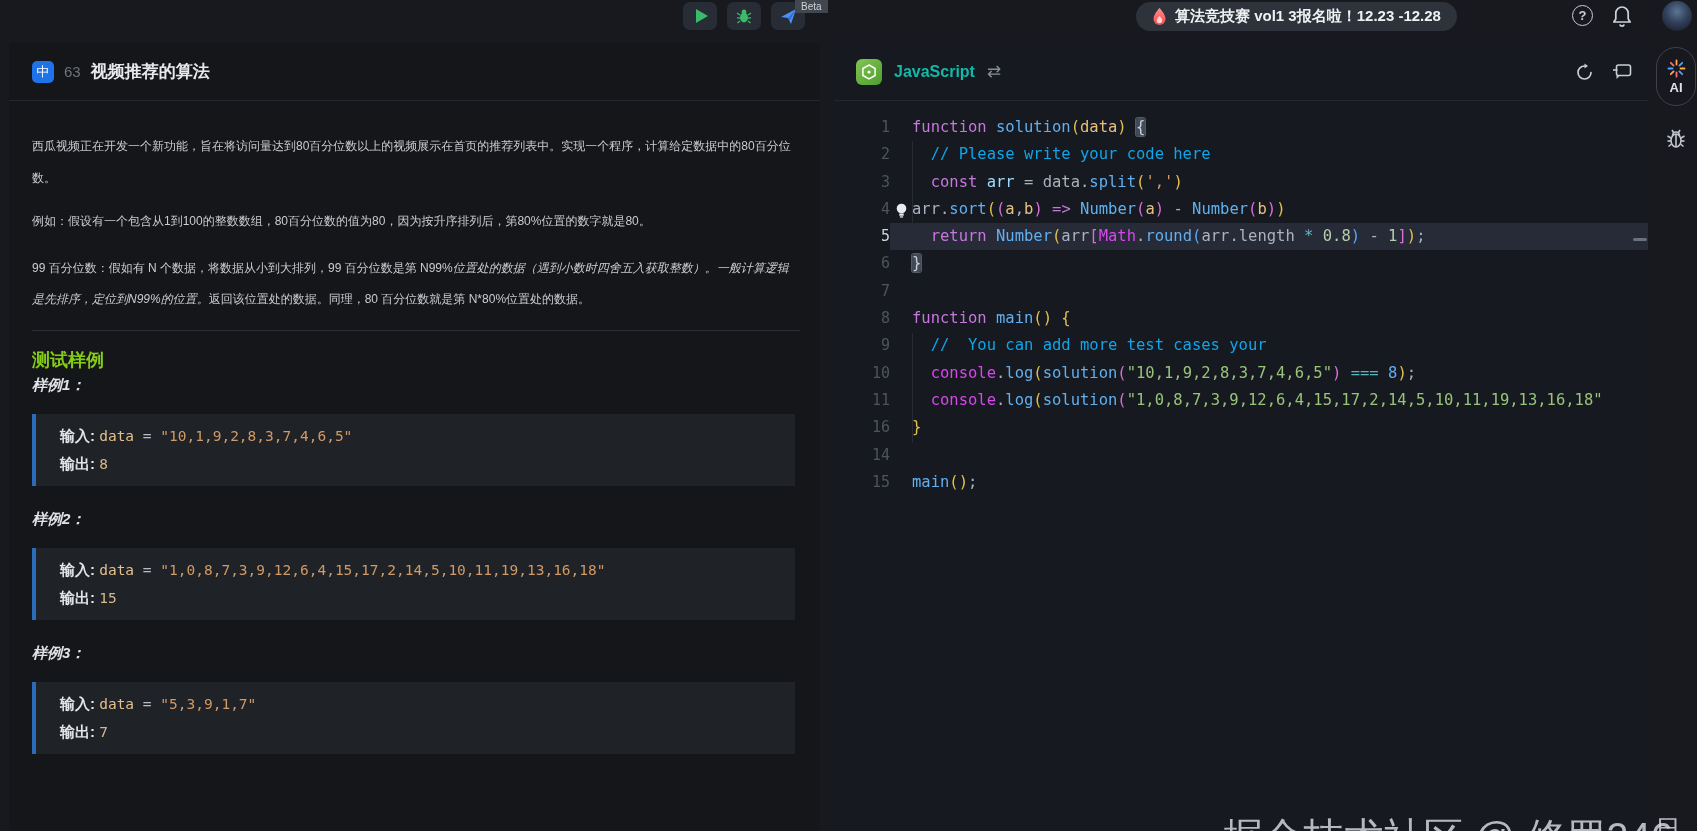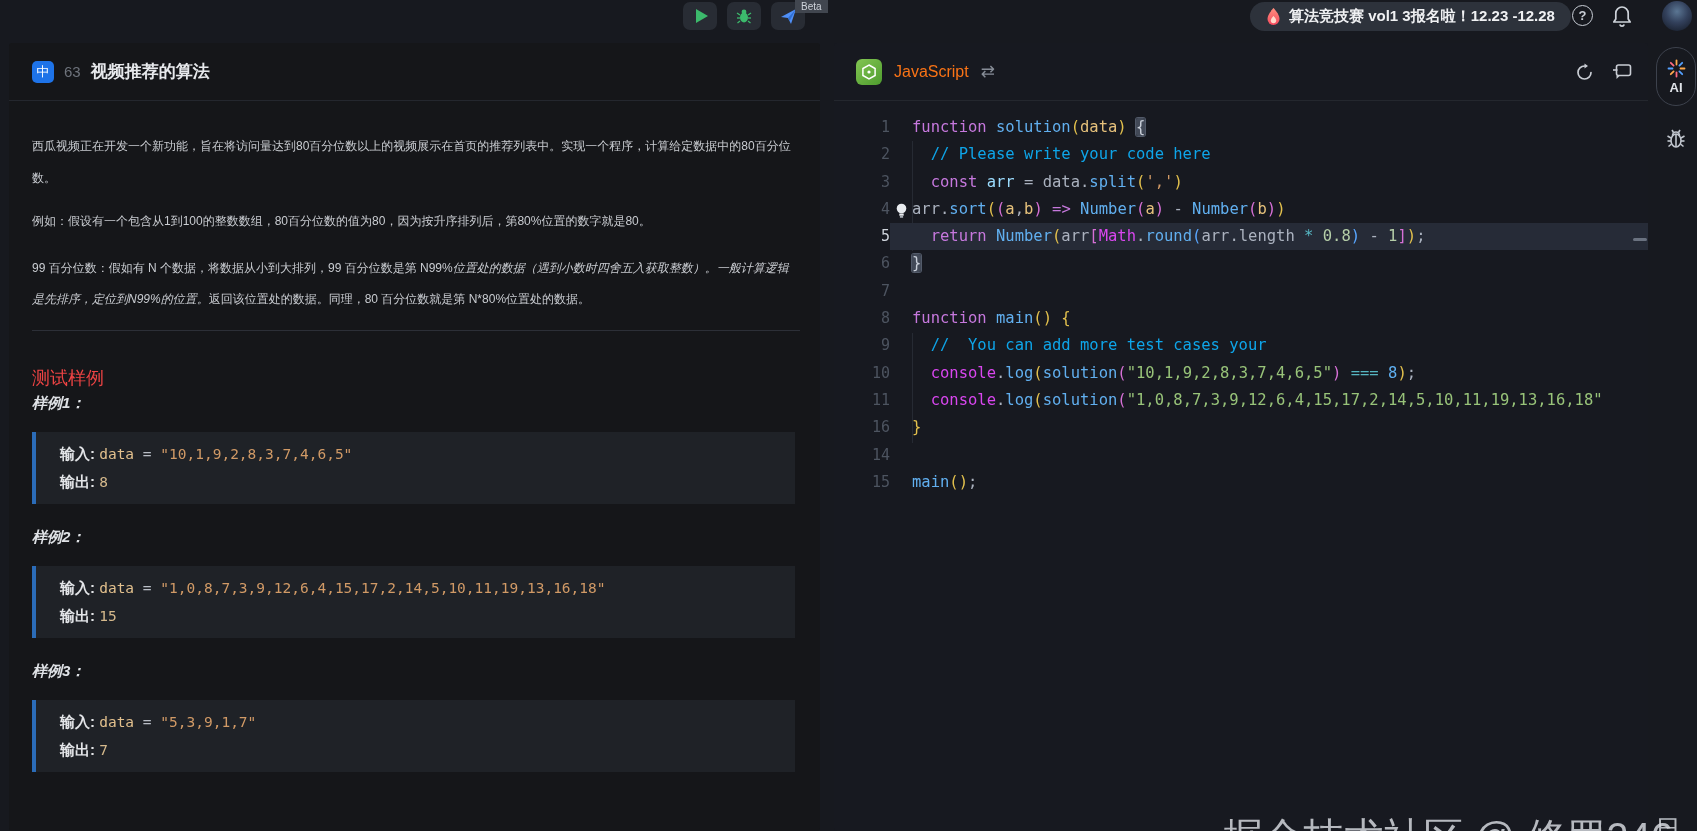--- a/index.html
+++ b/index.html
@@ -4,21 +4,21 @@
 <style>
   * { margin:0; padding:0; box-sizing:border-box; }
   html,body { width:1697px; height:831px; overflow:hidden; background:#17191f;
     font-family:"Liberation Sans", sans-serif; position:relative; }
 
   
   .topbtn { position:absolute; top:2px; width:34px; height:28px; background:#282c34;
     border-radius:7px; display:flex; align-items:center; justify-content:center; cursor:pointer; }
   .beta-badge { position:absolute; left:795px; top:0; background:#41464f; color:#ced3da;
     font-size:10px; padding:1px 6px; border-radius:0; z-index:5; }
-  .banner { position:absolute; left:1250px; top:2px; height:29px; border-radius:15px;
+  .banner { position:absolute; left:1136px; top:2px; height:29px; border-radius:15px;
     background:#2d323b; display:flex; align-items:center; gap:8px; padding:0 16px; cursor:pointer; }
   .banner span { color:#f0f1f3; font-size:15px; font-weight:bold; white-space:nowrap; }
   .help-circ { position:absolute; left:1572px; top:5px; width:21px; height:21px; border:1.6px solid #c9ced6;
     border-radius:50%; color:#c9ced6; font-size:13px; font-weight:bold; display:flex; align-items:center; justify-content:center; cursor:pointer;}
   .bell { position:absolute; left:1611px; top:4px; cursor:pointer; }
   .avatar { position:absolute; left:1662px; top:1px; width:30px; height:30px; border-radius:50%;
     background:radial-gradient(circle at 50% 35%, #5b7693 0%, #33415c 45%, #121721 100%); cursor:pointer; }
 
   
   .panel { position:absolute; top:43px; height:788px; border-radius:3px; }
@@ -33,34 +33,34 @@
   .prob-id { color:#6e737c; font-size:15px; }
   .prob-title { color:#e7e9ec; font-size:17px; font-weight:bold; }
   #problem-content { position:absolute; top:58px; bottom:0; left:0; right:0; overflow:hidden; padding:0 20px 0 23px; }
   #problem-content h1 { color:#e7e9ec; font-size:18px; margin-top:-21px; height:22px; }
   #paras p { color:#c9ccd1; font-size:12px; line-height:31.5px; }
   #paras p:nth-child(1){ margin-top:29px; }
   #paras p:nth-child(2){ margin-top:12px; }
   #paras p:nth-child(3){ margin-top:15px; }
   #paras .it { font-style:italic; }
   .prob-hr { border:none; border-top:1px solid #2c2f37; margin-top:14px; }
-  .h2-samples { color:#ef4444; font-size:18px; font-weight:normal; margin-top:35px; height:22px; }
+  .h2-samples { color:#84cc16; font-size:18px; font-weight:bold; margin-top:17px; height:22px; }
   .sample-label { color:#dfe2e6; font-size:15px; font-weight:bold; font-style:italic; margin-top:6px; height:18px; }
   .sample-label ~ .sample-label { margin-top:24px; }
   .sample-block { margin-top:20px; background:#1f2227; border-left:4px solid #2b6cb8;
     padding:8px 24px; width:763px; }
   .srow { line-height:28px; font-size:15px; color:#e3e5e8; font-weight:bold; white-space:nowrap; }
   .srow code { font-family:"DejaVu Sans Mono", monospace; font-weight:normal; font-size:14.5px; }
   .c-var { color:#e2c08d; } .c-eq { color:#b9bec6; } .c-strv { color:#d19a66; } .c-outv { color:#d5b98c; }
 
   
   #editor-panel .panel-header { padding-left:22px; gap:12px; }
   .js-icon { width:26px; height:26px; border-radius:6px; background:linear-gradient(140deg,#83c553,#4e9c2e);
     display:flex; align-items:center; justify-content:center; }
-  .lang-label { color:#f97316; font-size:16px; font-weight:normal; }
+  .lang-label { color:#14b8a6; font-size:16px; font-weight:bold; }
   .swap-glyph { color:#868c96; font-size:17px; cursor:pointer; }
   .header-actions { position:absolute; right:16px; top:0; height:58px; display:flex; align-items:center; gap:18px; }
   .header-actions > * { cursor:pointer; }
 
   
   #code-area { position:absolute; top:58px; bottom:0; left:0; right:0; overflow:hidden;
     font-family:"DejaVu Sans Mono", monospace; font-size:15.5px; padding-top:13px; }
   .crow { display:flex; height:27.3px; line-height:27.3px; white-space:pre; position:relative; }
   .crow .gut { width:56px; text-align:right; color:#4d5460; flex:none; font-size:15px; }
   .crow .cod { flex:1; padding-left:22px; color:#abb2bf; }

